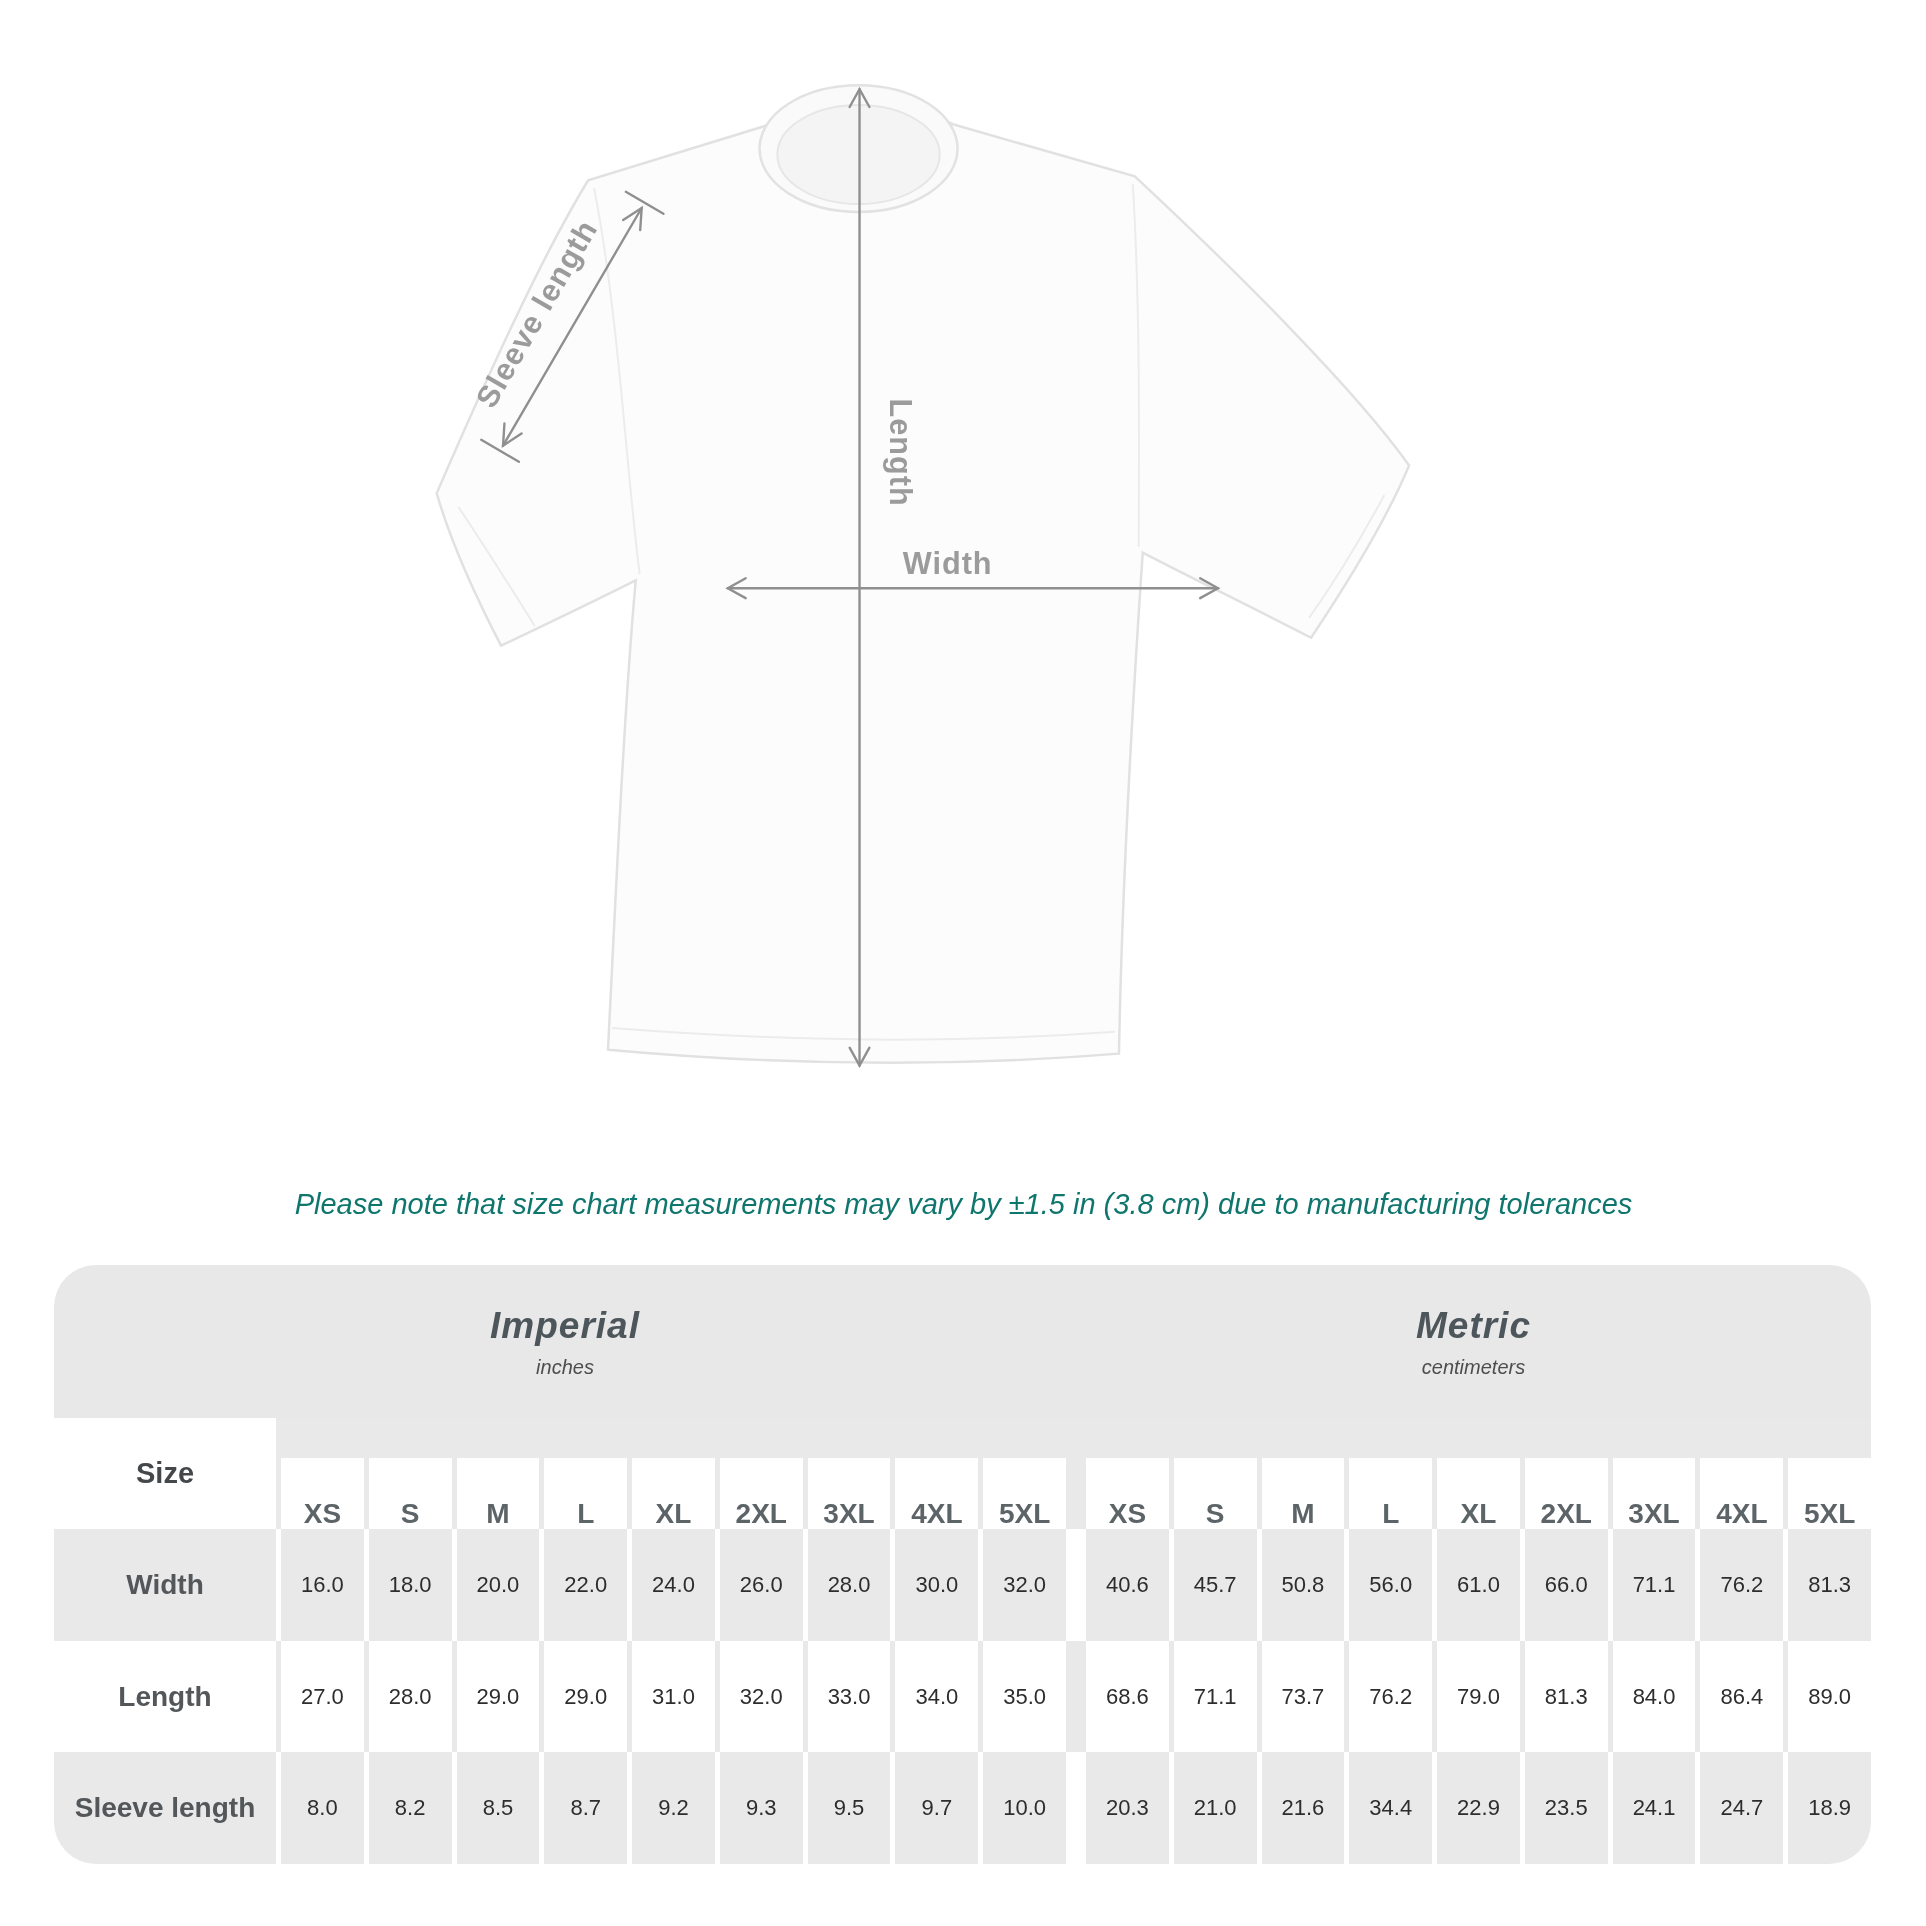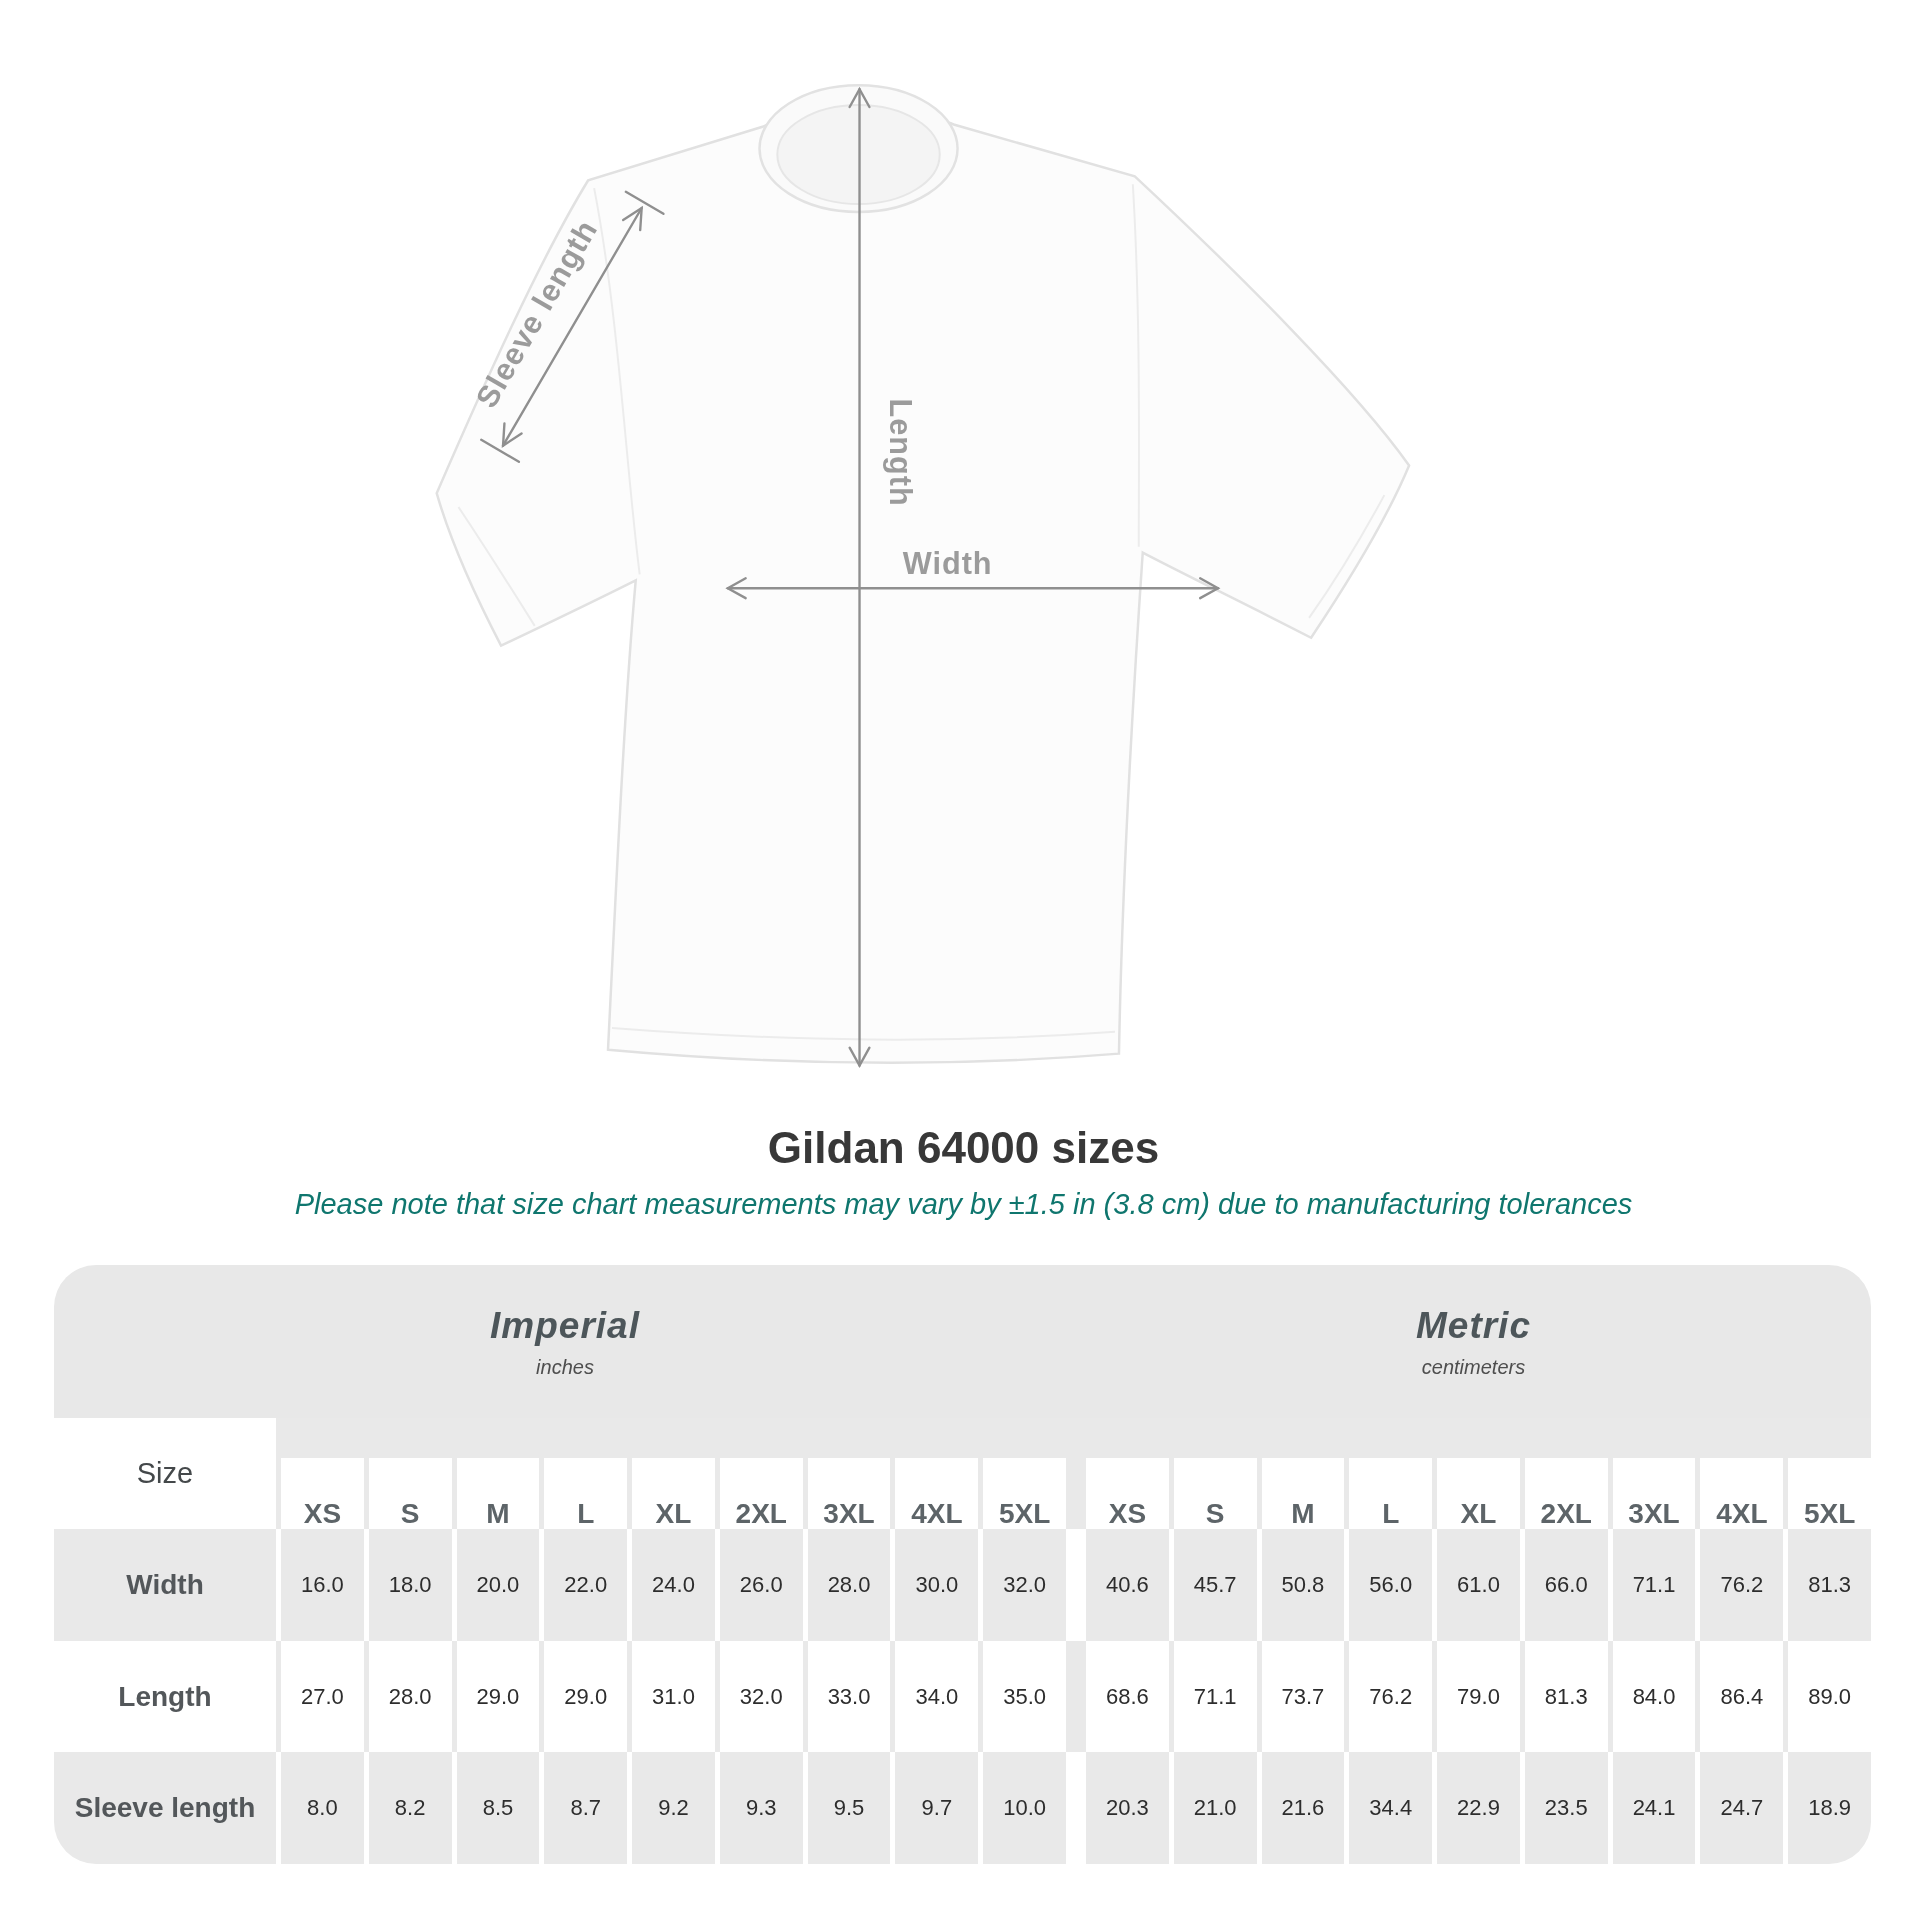--- a/index.html
+++ b/index.html
@@ -31,21 +31,21 @@
   .trow{display:grid;grid-template-columns:222px repeat(9,1fr) 10px repeat(9,1fr);
         column-gap:5px;}
   .h112{height:111px;}
   .h113{height:112px;}
   .r-white{background:var(--row-gray,#e9e9e9);}
   .r-white .cell{background:#fff;}
   .r-gray{background:#fff;}
   .r-gray .cell{background:var(--row-gray,#e9e9e9);}
   .cell{display:flex;align-items:center;justify-content:center;height:100%;}
   .spacer{height:100%;}
-  .size-head{font-size:29px;font-weight:normal;color:#44484a;}
+  .size-head{font-size:29px;font-weight:bold;color:#44484a;}
   .head-cell{font-size:28px;font-weight:bold;color:#5d6468;margin-top:40px;}
   .label-cell{font-size:28px;font-weight:bold;color:#53575a;}
   .val-cell{font-size:22px;color:#2d2d2d;}
 </style>
 </head>
 <body>
 
 <div class="page">
 
   <svg class="diagram-svg" width="1927" height="1223" viewBox="0 0 1946 1235">
@@ -90,21 +90,20 @@
     </g>
 
     <g>
       <path class="dim-line" d="M 735 594 L 1230 594"></path>
       <path class="dim-line" d="M 753 584 L 735 594 L 753 604"></path>
       <path class="dim-line" d="M 1212 584 L 1230 594 L 1212 604"></path>
       <text class="dim-label" x="957" y="580" text-anchor="middle">Width</text>
     </g>
   </svg>
 
-  <div class="title">Gildan 64000 sizes</div>
   <div class="subtitle">Please note that size chart measurements may vary by ±1.5 in (3.8 cm) due to manufacturing tolerances</div>
 
   <div class="size-table">
 
     <div class="band">
       <div class="half half-imperial">
         <div class="unit-label">Imperial</div>
         <div class="unit-sub">inches</div>
       </div>
       <div class="half half-metric">

